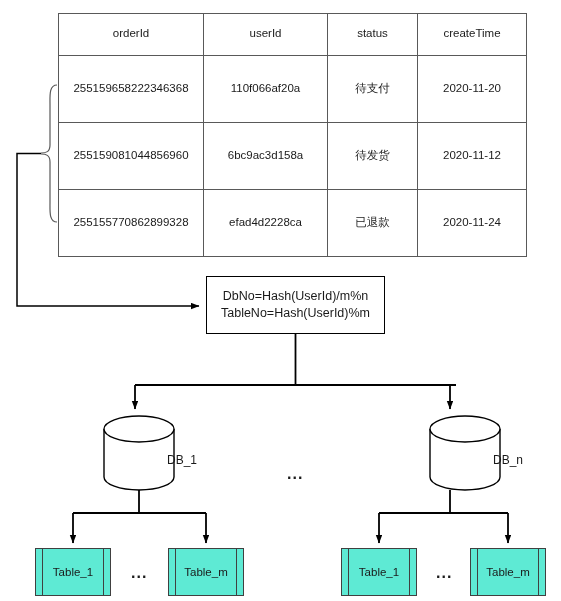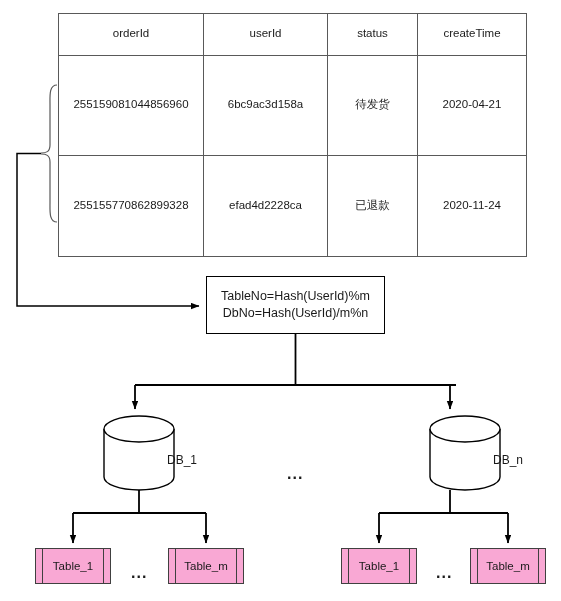--- a/index.html
+++ b/index.html
@@ -97,23 +97,23 @@
     box-sizing: border-box;
     margin-left: 43px;
   }
   #db-1 { left: 103px; top: 415px; }
   #db-n { left: 429px; top: 415px; }
 
   
   .tbl-box {
     position: absolute;
     width: 76px;
-    height: 36px;
+    height: 48px;
     border: 1.5px solid #404040;
-    background: #f9a8d4;
+    background: #5eead4;
     box-sizing: border-box;
     display: flex;
     align-items: center;
     justify-content: center;
     font-size: 11.5px;
   }
   .tbl-box::before,
   .tbl-box::after {
     content: "";
     position: absolute;
@@ -190,37 +190,43 @@
     <thead>
       <tr>
         <th class="col-order">orderId</th>
         <th class="col-user">userId</th>
         <th class="col-status">status</th>
         <th class="col-create">createTime</th>
       </tr>
     </thead>
     <tbody>
       <tr>
+        <td>255159658222346368</td>
+        <td>110f066af20a</td>
+        <td>待支付</td>
+        <td>2020-11-20</td>
+      </tr>
+      <tr>
         <td>255159081044856960</td>
         <td>6bc9ac3d158a</td>
         <td>待发货</td>
-        <td>2020-04-21</td>
+        <td>2020-11-12</td>
       </tr>
       <tr>
         <td>255155770862899328</td>
         <td>efad4d2228ca</td>
         <td>已退款</td>
         <td>2020-11-24</td>
       </tr>
     </tbody>
   </table>
 
   <div id="formula-box">
+    <div>DbNo=Hash(UserId)/m%n</div>
     <div>TableNo=Hash(UserId)%m</div>
-    <div>DbNo=Hash(UserId)/m%n</div>
   </div>
 
   <div id="db-1" class="db-cyl">
     <svg width="72" height="76" viewBox="0 0 72 76">
       <path d="M1,14 L1,62 A35,13 0 0 0 71,62 L71,14" fill="#ffffff" stroke="#000000" stroke-width="1.4"></path>
       <ellipse cx="36" cy="14" rx="35" ry="13" fill="#ffffff" stroke="#000000" stroke-width="1.4"></ellipse>
     </svg>
     <div class="db-label">DB_1</div>
   </div>
 

